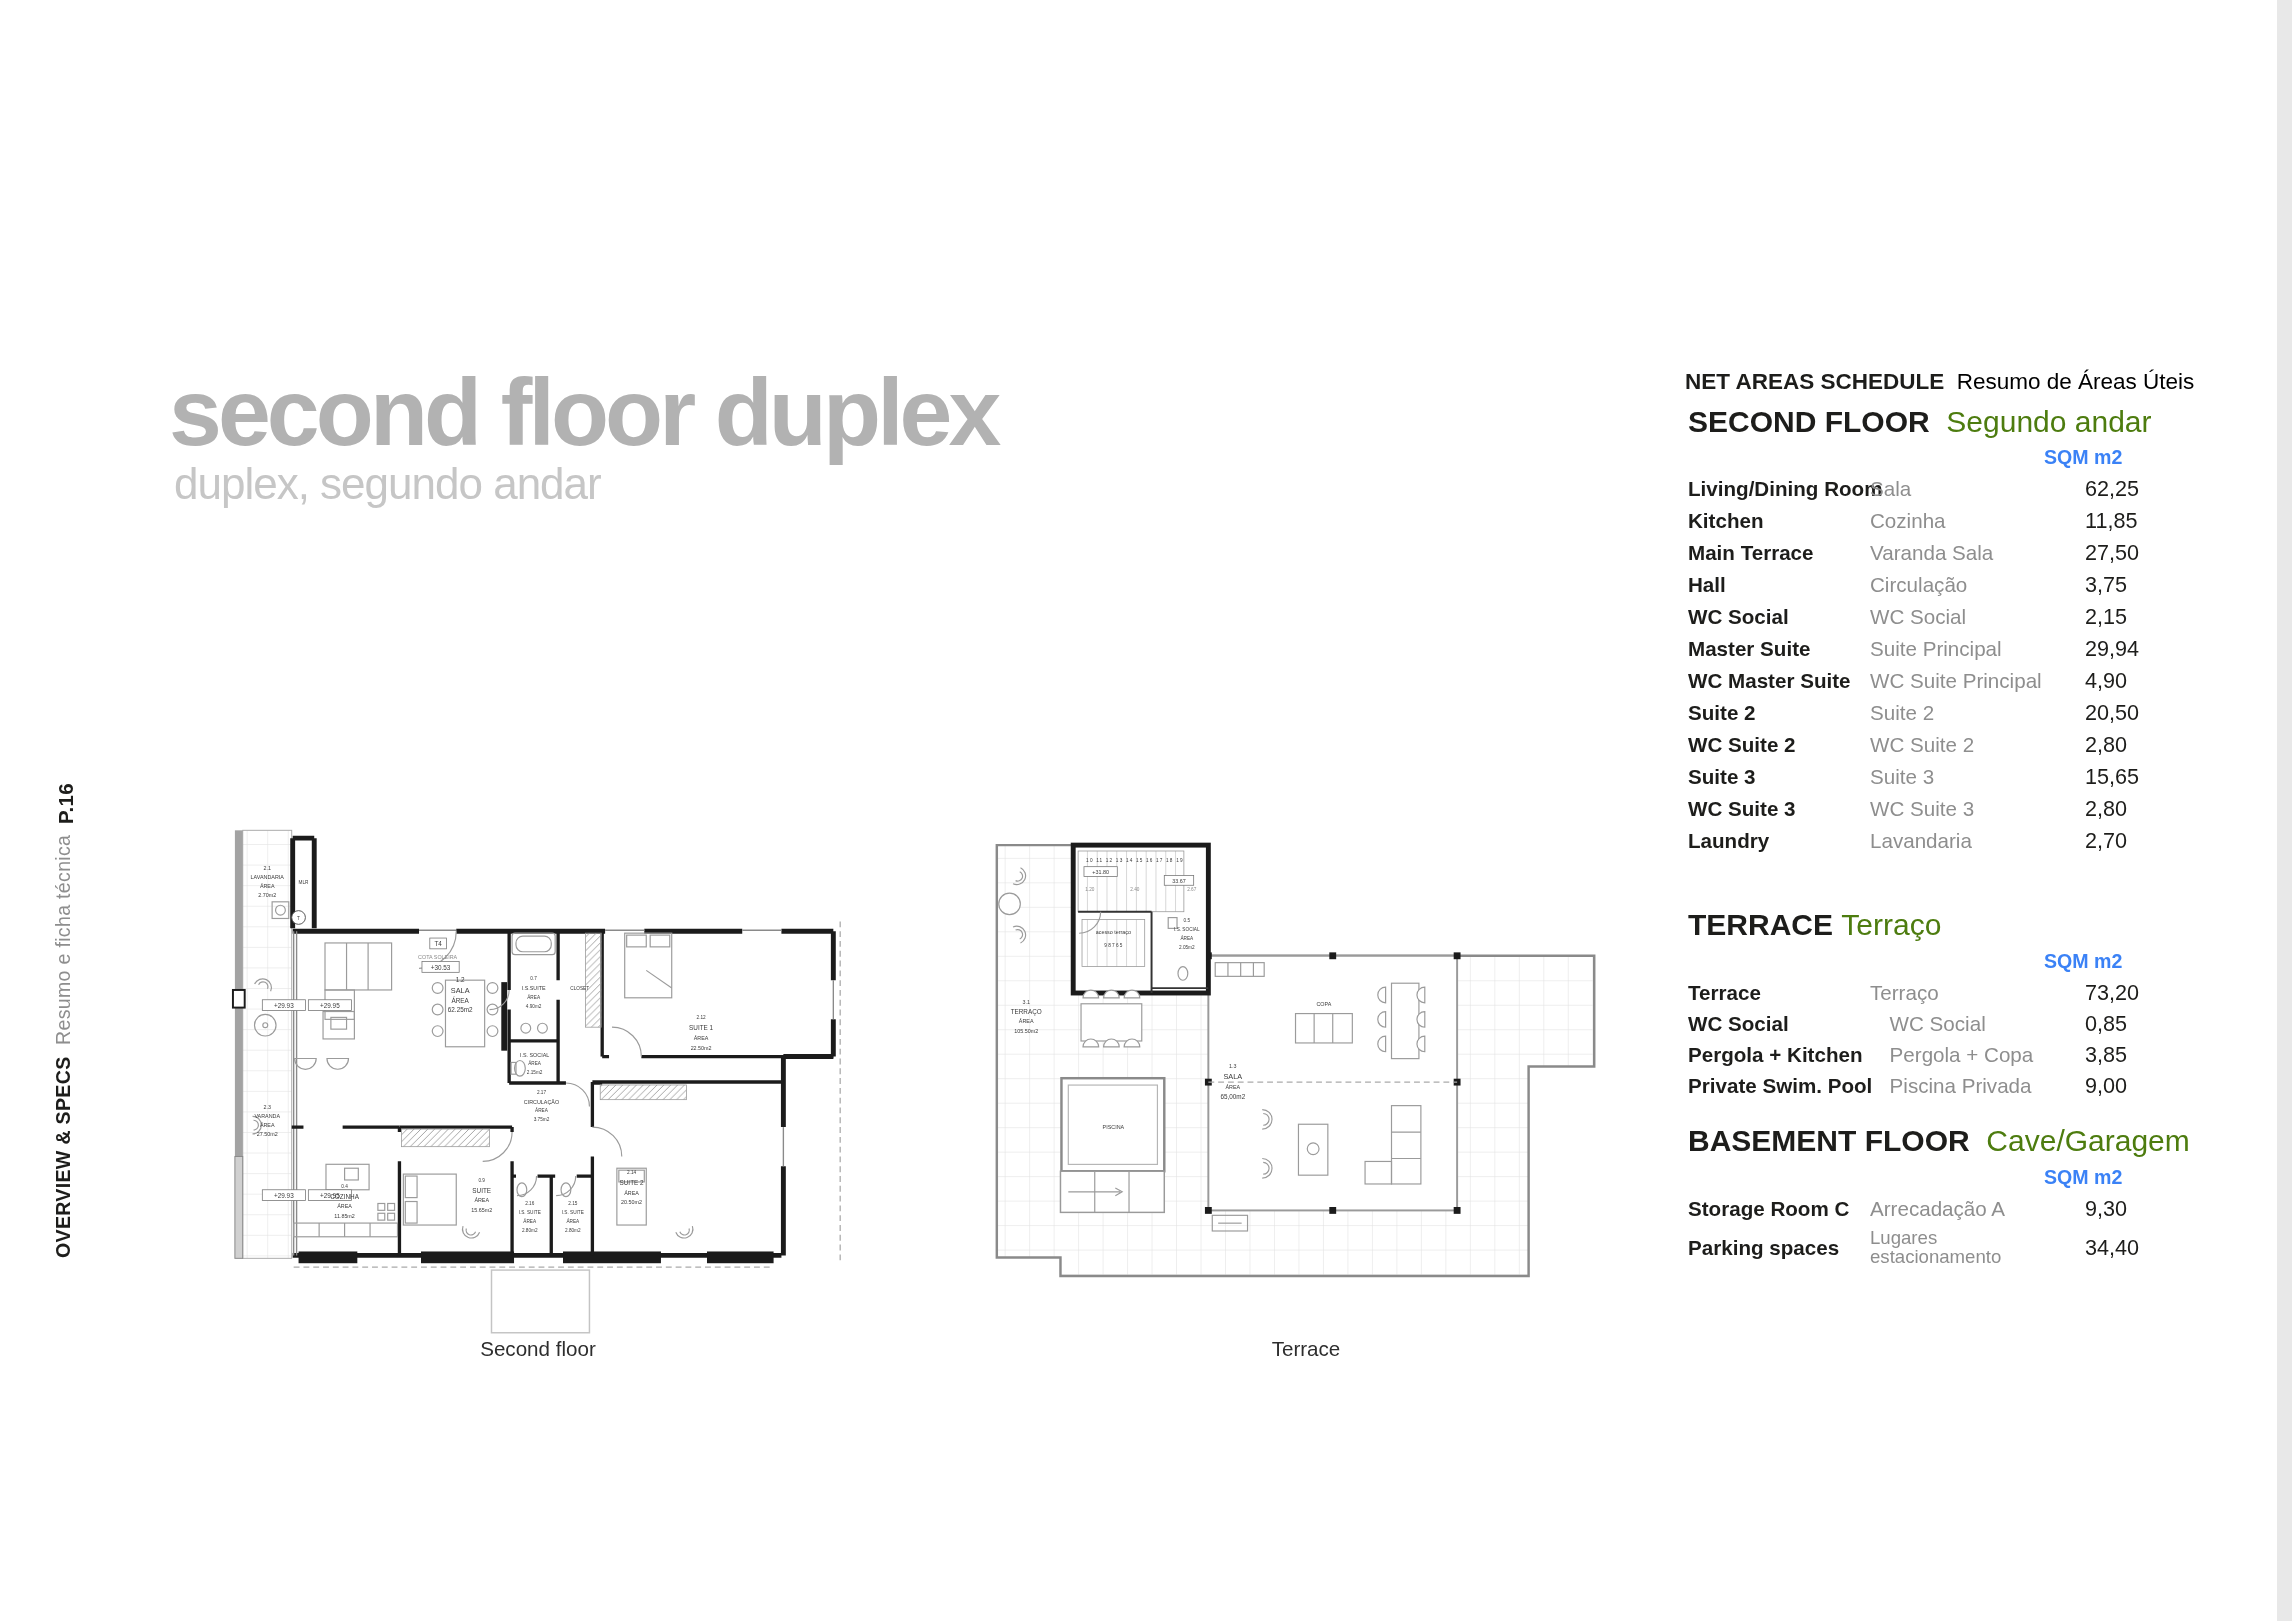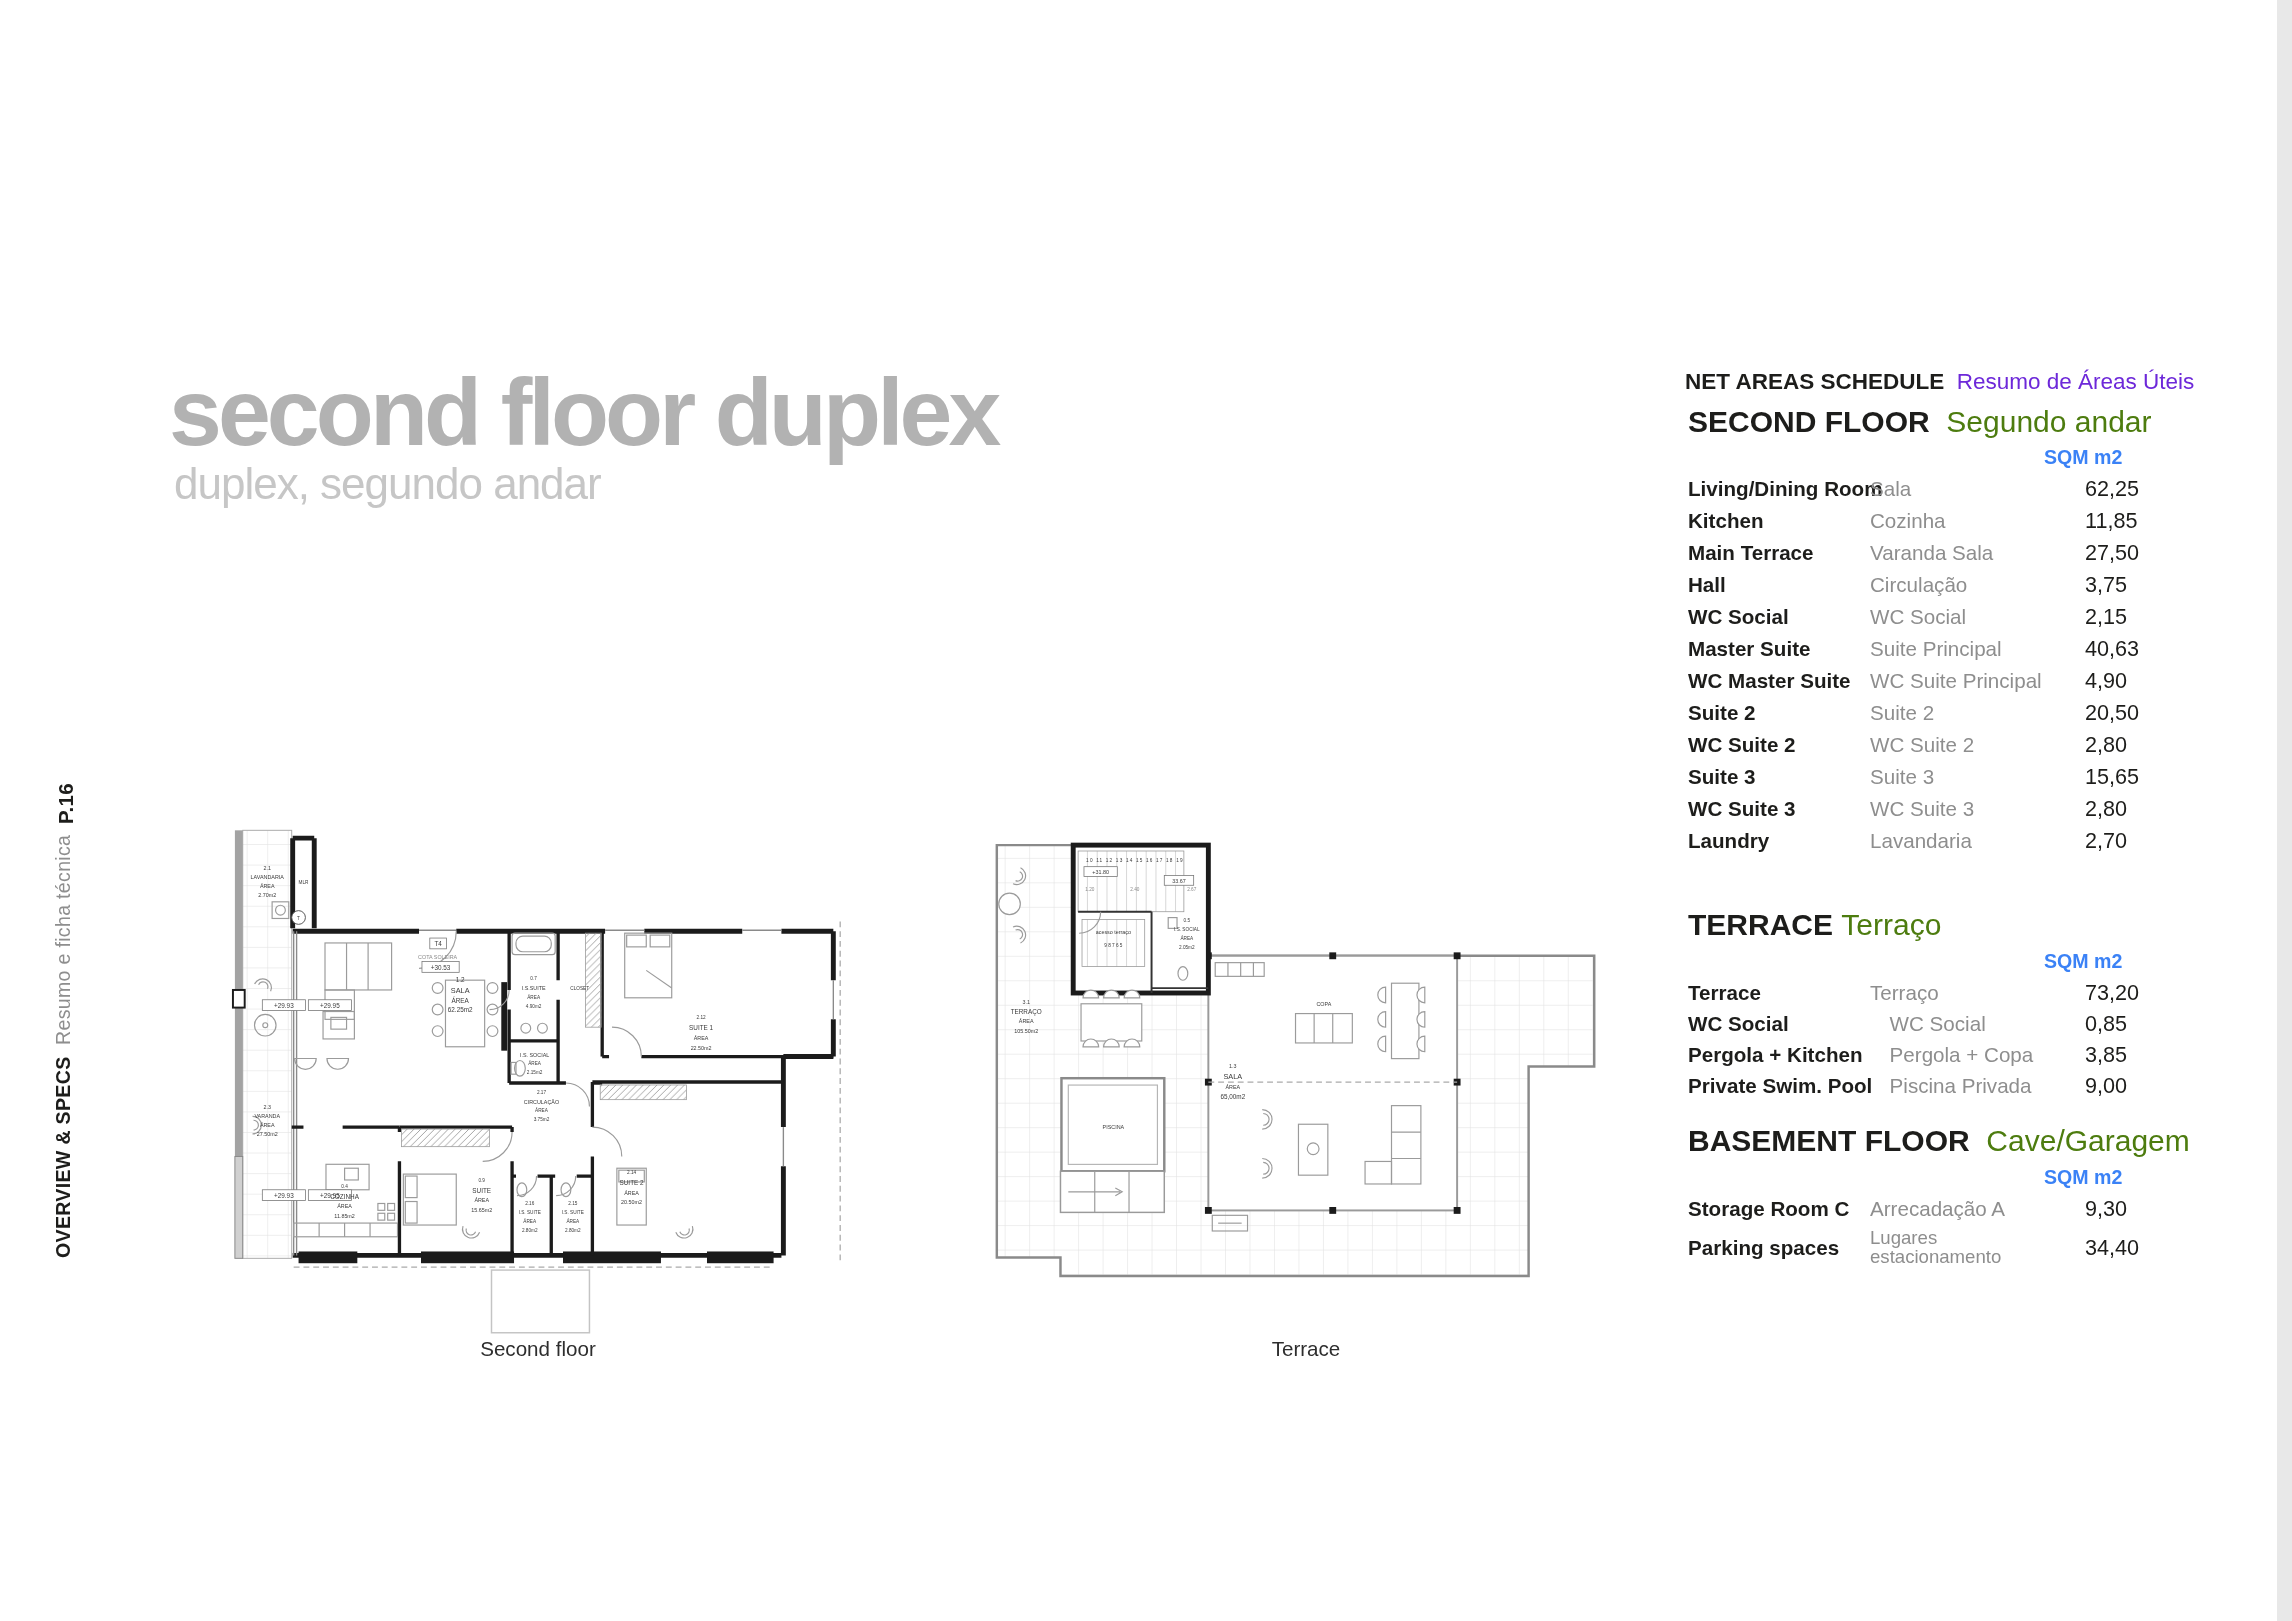--- a/index.html
+++ b/index.html
@@ -17,21 +17,21 @@
   .vert{position:absolute;writing-mode:vertical-rl;transform:rotate(180deg);
         white-space:nowrap;letter-spacing:0.3px;}
   .vp16{left:54px;top:781px;height:43px;font-size:20.6px;font-weight:700;color:#1d1d1b;}
   .vsect{left:52px;top:890px;height:368px;font-size:19.6px;}
   .vsect b{font-weight:700;color:#1d1d1b;}
   .vsect span{color:#8e8e8e;}
 
   
   .net-head{position:absolute;left:1685px;top:370px;font-size:22.5px;line-height:23.5px;white-space:nowrap;}
   .net-head b{font-weight:700;color:#1d1d1b;}
-  .net-head span{color:#6d28d9;font-weight:400;}
+  .net-head span{color:#000000;font-weight:400;}
   .sec-head{position:absolute;left:1688px;font-size:30px;line-height:35px;white-space:nowrap;}
   .sec-head b{font-weight:700;color:#1d1d1b;}
   .sec-head span{color:#4d7c0f;font-weight:400;}
   .sqm{position:absolute;left:2044px;font-size:19.6px;font-weight:700;line-height:19.6px;color:#3b82f6;}
   .rows{position:absolute;left:1688px;width:588px;}
   .trow{display:grid;grid-template-columns:182px 175px auto;align-items:center;height:32px;}
   .rows.tr .trow{height:31px;}
   .trow.tall{height:45px;}
   .c-en{font-size:20.6px;font-weight:700;color:#1d1d1b;white-space:nowrap;}
   .c-pt{font-size:20.6px;font-weight:400;color:#8e8e8e;white-space:nowrap;}
@@ -102,21 +102,21 @@
         <span class="c-val" data-name="room-area-value">3,75</span>
       </div>
     <div class="trow" data-name="table-row">
         <span class="c-en" data-name="room-name-en">WC Social</span>
         <span class="c-pt" data-name="room-name-pt">WC Social</span>
         <span class="c-val" data-name="room-area-value">2,15</span>
       </div>
     <div class="trow" data-name="table-row">
         <span class="c-en" data-name="room-name-en">Master Suite</span>
         <span class="c-pt" data-name="room-name-pt">Suite Principal</span>
-        <span class="c-val" data-name="room-area-value">40,63</span>
+        <span class="c-val" data-name="room-area-value">29,94</span>
       </div>
     <div class="trow" data-name="table-row">
         <span class="c-en" data-name="room-name-en">WC Master Suite</span>
         <span class="c-pt" data-name="room-name-pt">WC Suite Principal</span>
         <span class="c-val" data-name="room-area-value">4,90</span>
       </div>
     <div class="trow" data-name="table-row">
         <span class="c-en" data-name="room-name-en">Suite 2</span>
         <span class="c-pt" data-name="room-name-pt">Suite 2</span>
         <span class="c-val" data-name="room-area-value">20,50</span>

